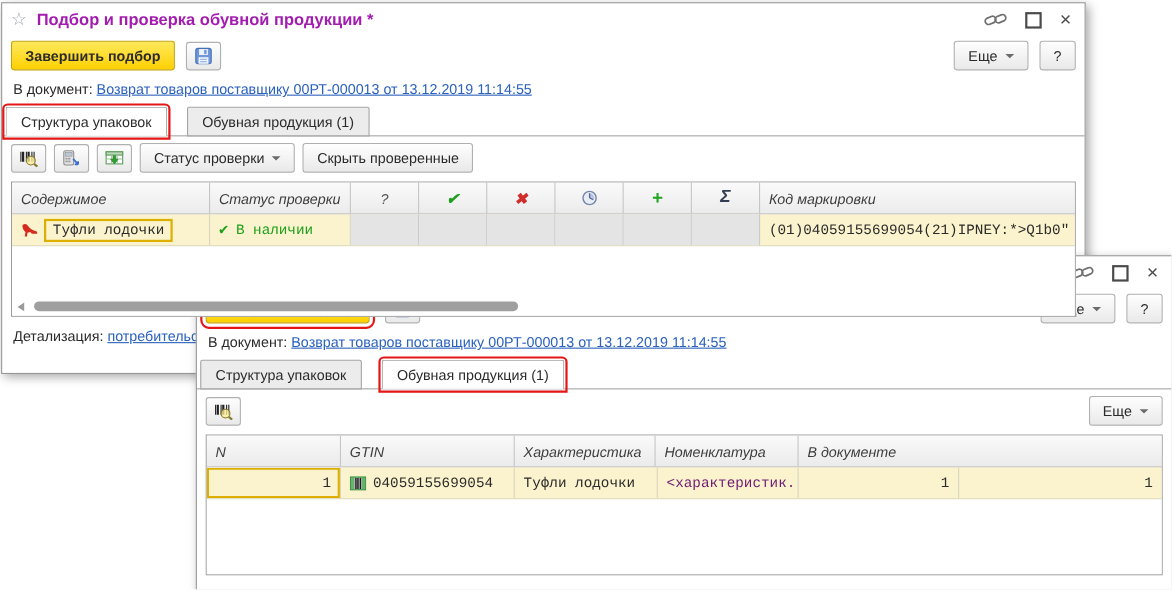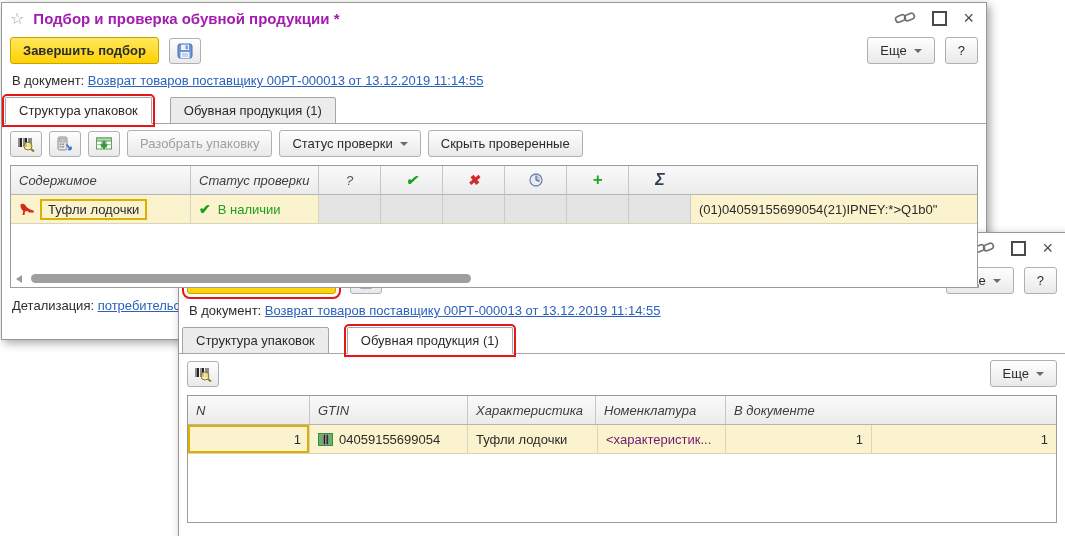--- a/index.html
+++ b/index.html
@@ -39,21 +39,21 @@
   .panel{border-top:1px solid #a5a5a5;position:relative;z-index:1;}
   .tb{display:flex;align-items:center;gap:7px;padding:6px 8px;}
 
   .grid{margin:2px 8px 0;border:1px solid #9c9c9c;background:#fff;}
   .hrow{display:flex;background:linear-gradient(#fafafa,#ebebeb);border-bottom:1px solid #b5b5b5;font-style:italic;}
   .hcell{padding:0 8px;height:28px;border-right:1px solid #c6c6c6;color:#3d3d3d;
          display:flex;align-items:center;box-sizing:border-box;cursor:pointer;}
   .hcell:last-child{border-right:none;}
   .drow{display:flex;background:#fbf3cd;border-bottom:1px solid #d8d4ba;}
   .dcell{padding:0 8px;height:28px;border-right:1px solid #d9d5c0;display:flex;align-items:center;
-         box-sizing:border-box;cursor:pointer;overflow:hidden;white-space:nowrap;}
+         box-sizing:border-box;cursor:pointer;overflow:hidden;white-space:nowrap;font-family:Liberation Mono, monospace;}
   .dcell:last-child{border-right:none;}
   .dcell.gray{background:#e4e4e4;border-right-color:#cbcbcb;}
   .icohead{justify-content:center;}
   .num{justify-content:flex-end;}
   .filler{height:46px;background:#fff;}
   .filler2{height:68px;background:#fff;}
   .hscroll{display:flex;align-items:center;height:17px;padding:0 5px;background:#fff;}
   .arrowL{width:0;height:0;border-top:4px solid transparent;border-bottom:4px solid transparent;
           border-right:6px solid #9a9a9a;cursor:pointer;}
   .thumb{height:9px;border-radius:5px;background:#9f9f9f;width:440px;margin-left:9px;cursor:grab;}
@@ -169,21 +169,20 @@
             <svg width="18" height="16" viewBox="0 0 18 16">
               <rect x="1.5" y="2" width="15" height="11" fill="#fff" stroke="#5d9e5d"></rect>
               <rect x="1.5" y="2" width="15" height="3" fill="#bcd8bc" stroke="#5d9e5d"></rect>
               <line x1="1.5" y1="8.5" x2="16.5" y2="8.5" stroke="#9cc49c"></line>
               <line x1="6.5" y1="5" x2="6.5" y2="13" stroke="#9cc49c"></line>
               <line x1="11.5" y1="5" x2="11.5" y2="13" stroke="#9cc49c"></line>
               <path d="M7.8 5.5 L10.2 5.5 L10.2 8.8 L12.4 8.8 L9 13 L5.6 8.8 L7.8 8.8 Z" fill="#2f9e2f" stroke="#1c7a1c" stroke-width="0.5"></path>
             </svg>
           </span>
         </button>
-        <button class="btn btn-disabled">Разобрать упаковку</button>
         <button class="btn">
           <span>Статус проверки</span>
             <span class="caret"></span>
         </button>
         <button class="btn">Скрыть проверенные</button>
       </div>
 
       <div class="grid">
         <div class="hrow">
           <div class="hcell c1">Содержимое</div>
@@ -196,20 +195,21 @@
               <svg width="16" height="16" viewBox="0 0 16 16">
                 <circle cx="8" cy="8" r="6" fill="#e8edf5" stroke="#7487ab" stroke-width="1.3"></circle>
                 <path d="M8 8 L8 3.6 A4.4 4.4 0 0 1 12.2 9 Z" fill="#b9c6dd"></path>
                 <line x1="8" y1="8" x2="8" y2="3.6" stroke="#54679a" stroke-width="1.2"></line>
                 <line x1="8" y1="8" x2="11.4" y2="9.4" stroke="#54679a" stroke-width="1.2"></line>
               </svg>
             </span>
           </div>
           <div class="hcell c7 icohead glyph-plus">+</div>
           <div class="hcell c8 icohead glyph-sigma">Σ</div>
+          <div class="hcell c9">Код маркировки</div>
         </div>
         <div class="drow">
           <div class="dcell c1">
             <span class="micon">
               <svg width="16" height="14" viewBox="0 0 16 14">
                 <path d="M1.5 2.5 C3.5 1 5.5 1.5 6.5 3.5 C8 6 10.5 7.5 14.5 8.5 L15 10.5 L10 10.5 L8.5 9 L6 9.5 L5.5 13 L3.5 13 L4.2 9 C2.5 7.5 1 5 1.5 2.5 Z" fill="#d52a1e"></path>
               </svg>
             </span>
             <span class="focus-inline">Туфли лодочки</span>
           </div>

